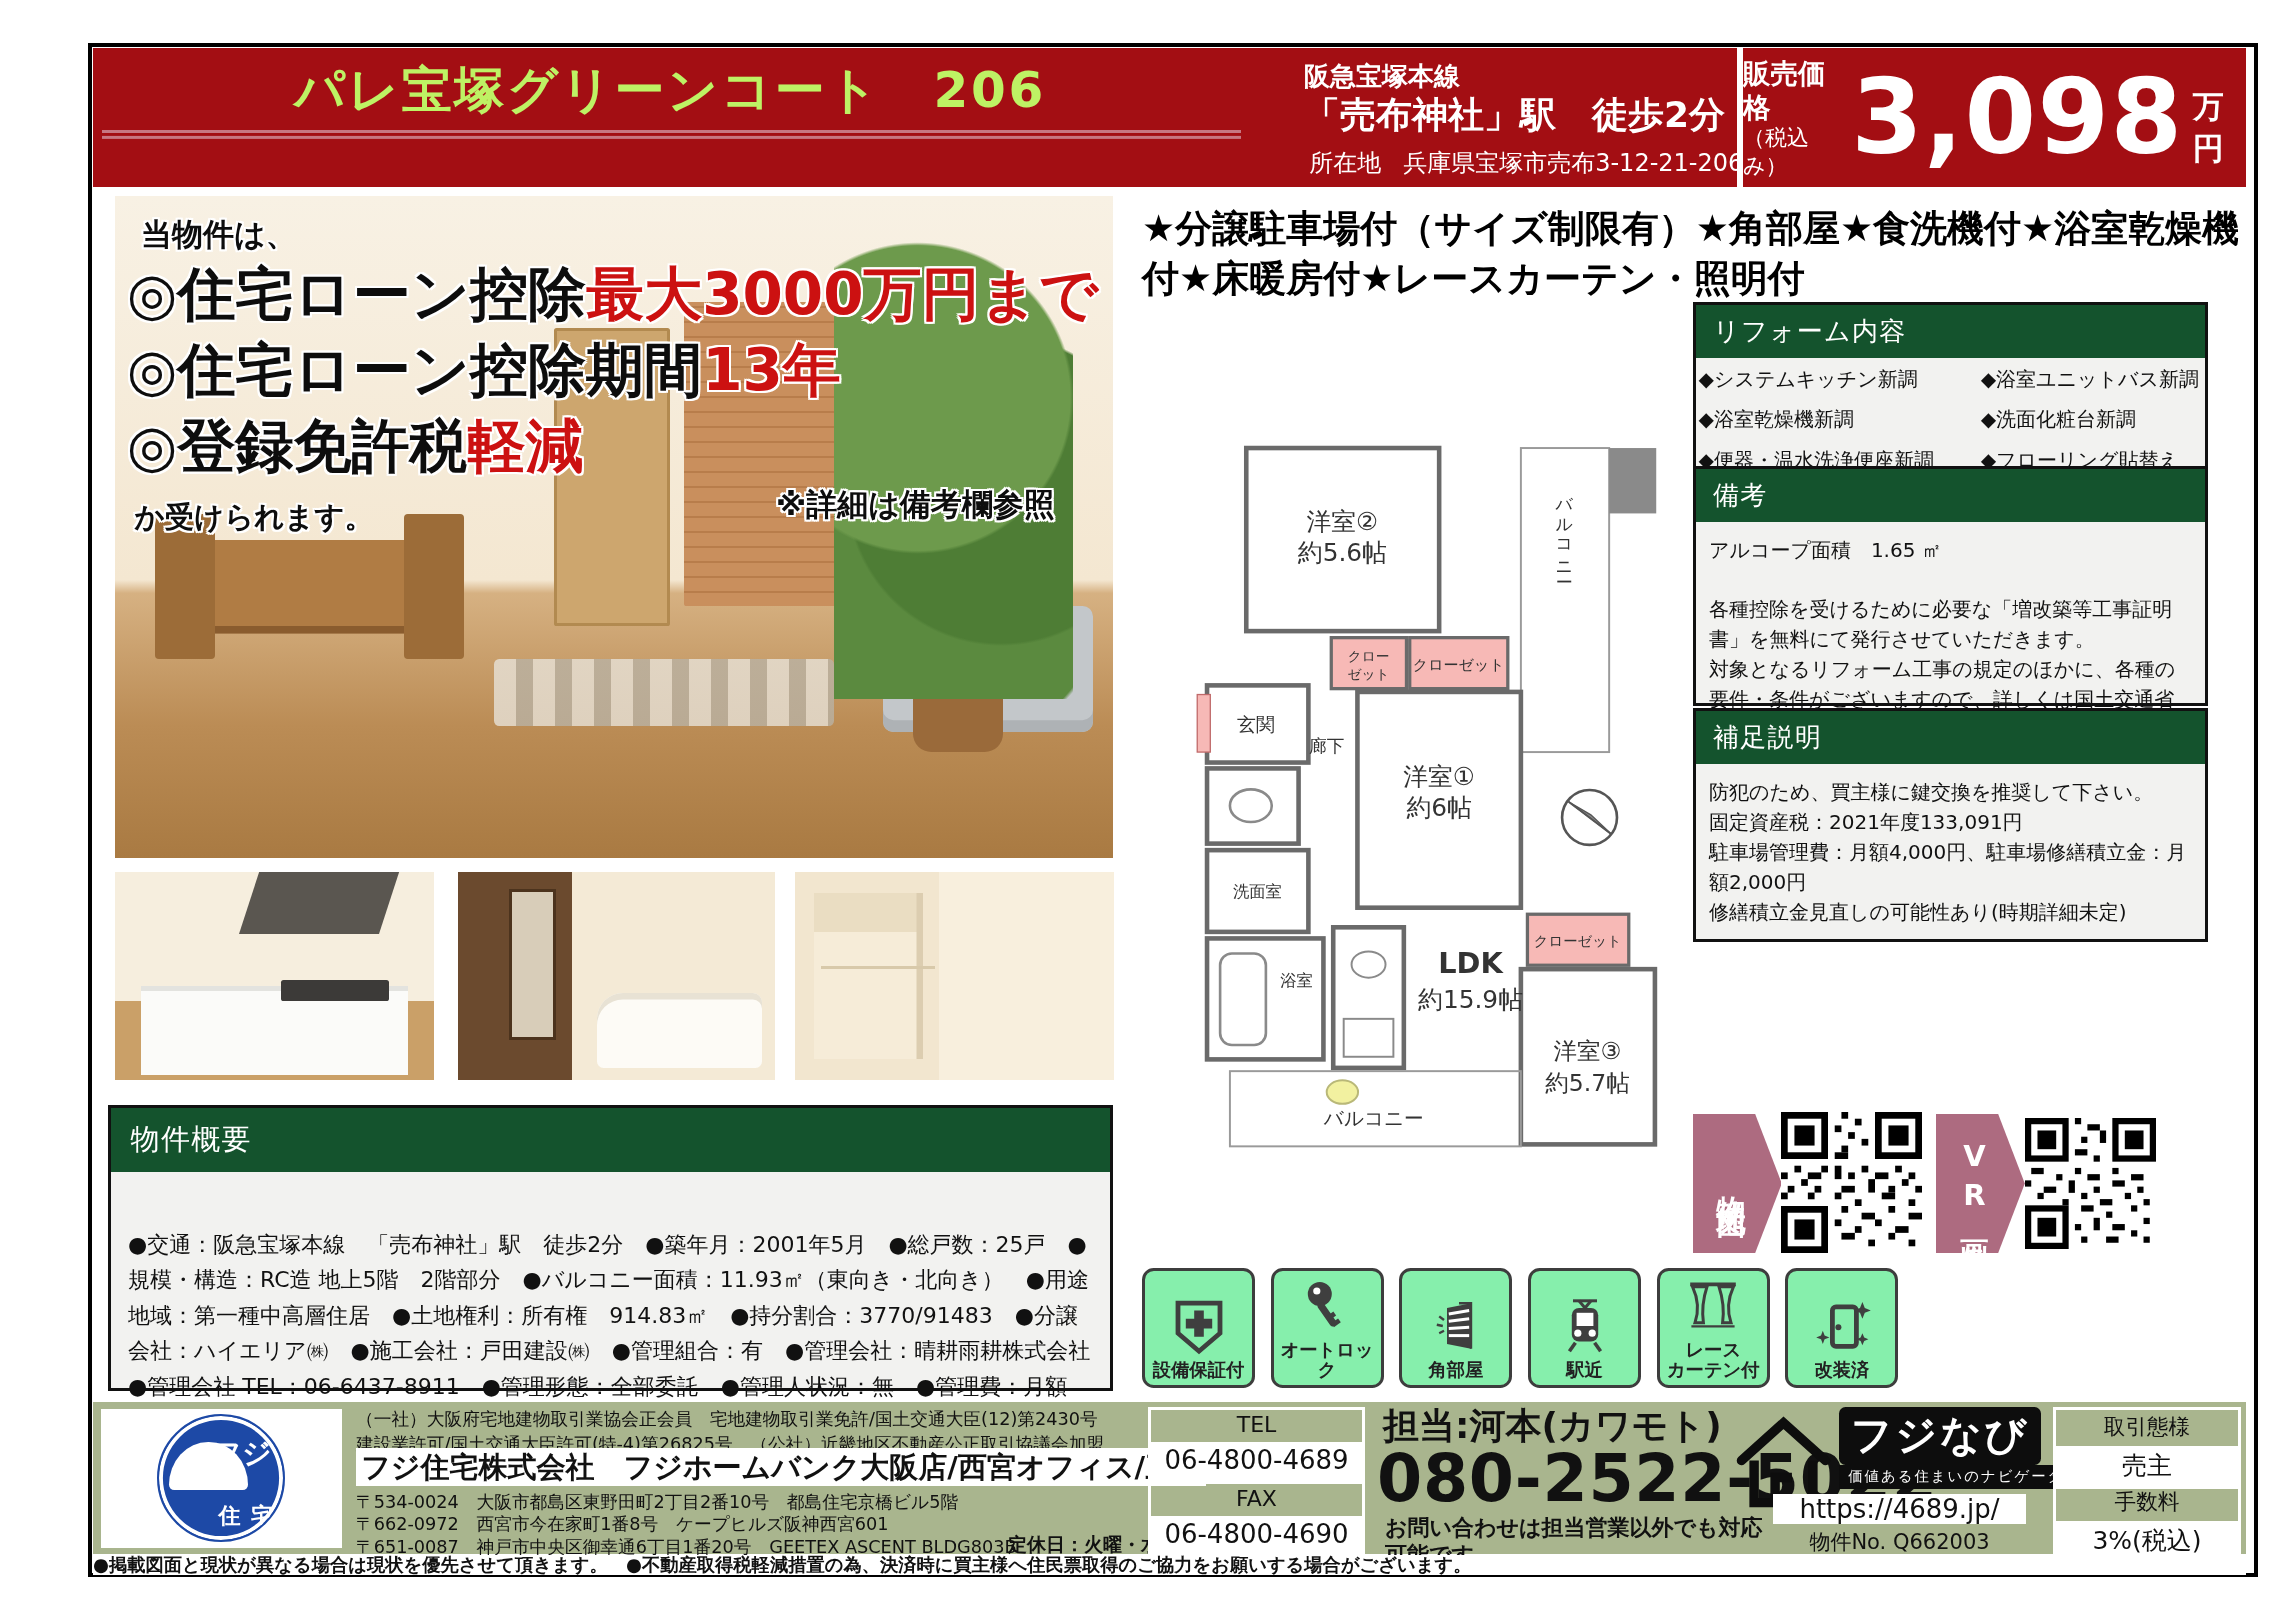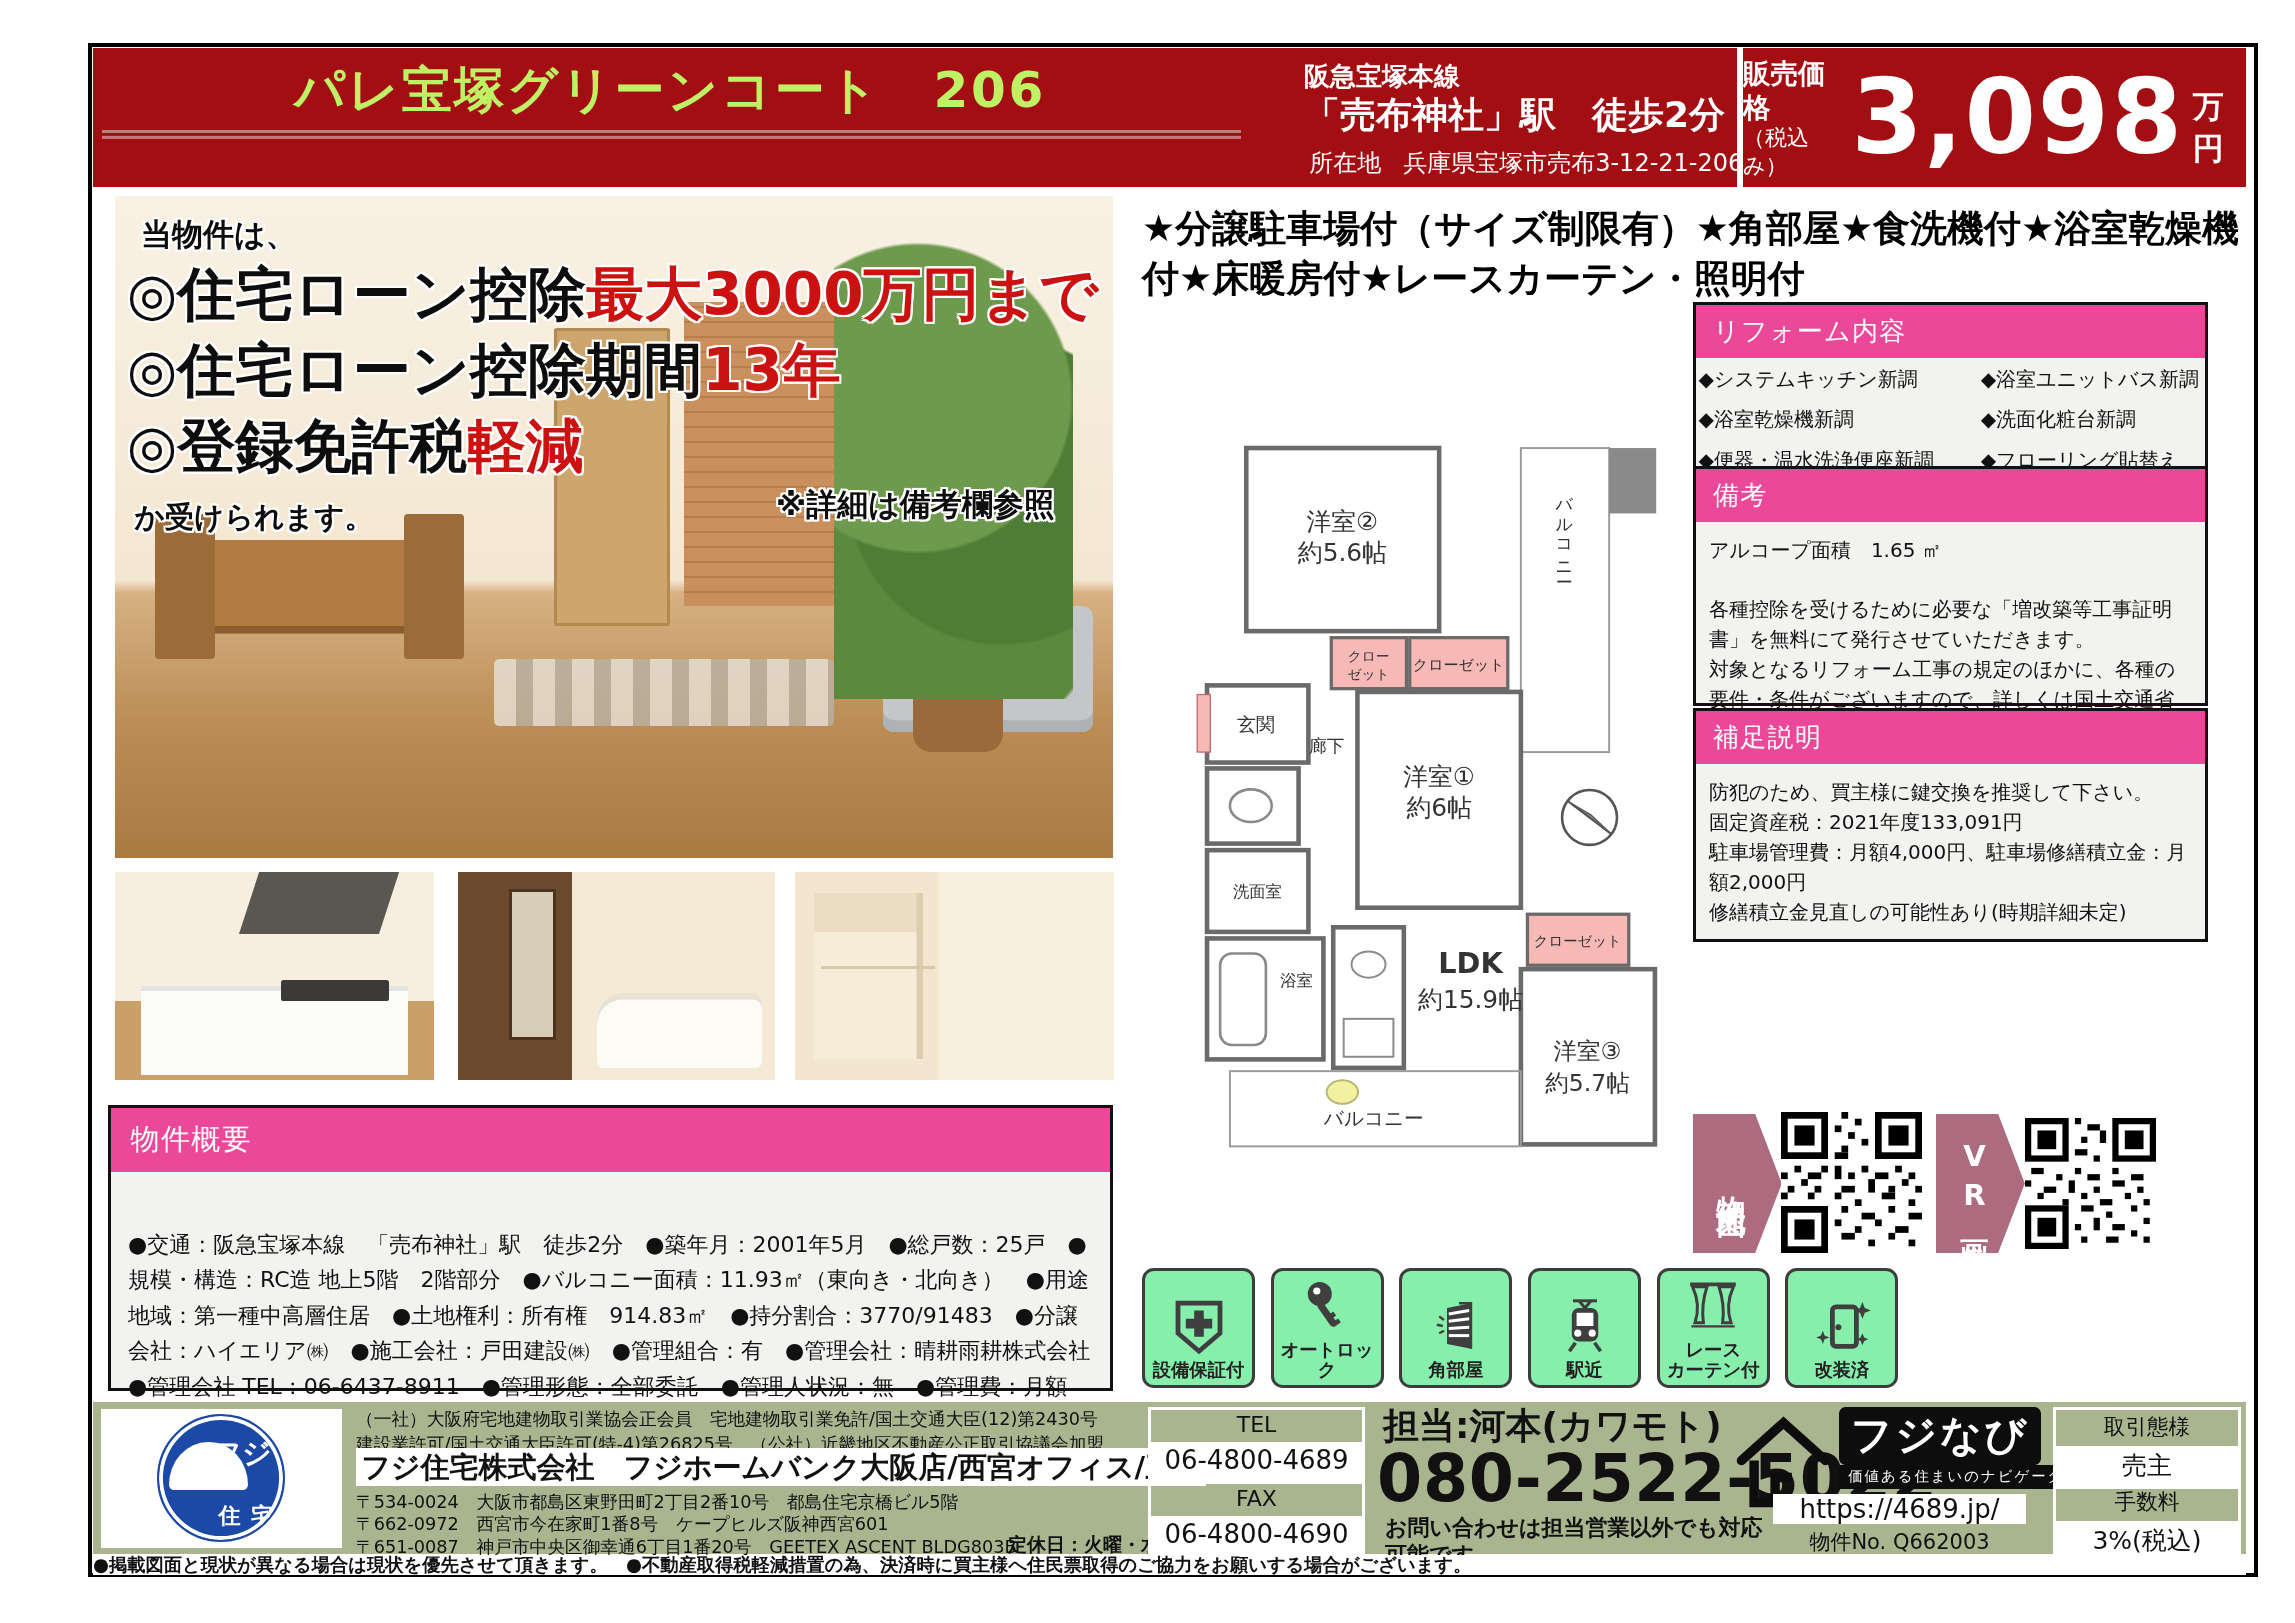--- a/index.html
+++ b/index.html
@@ -63,21 +63,21 @@
   .sp1 .stove{position:absolute;left:52%;top:52%;width:34%;height:10%;background:#3c3a38;border-radius:2.6px;}
   .sp2{left:458px;width:317px;background:linear-gradient(90deg,#6b4a2e 0 36%,#f4ead6 36% 100%);}
   .sp2 .mirror{position:absolute;left:16%;top:8%;width:13%;height:70%;background:#d8cdb9;border:3.9px solid #4c331d;}
   .sp2 .tub{position:absolute;left:44%;top:58%;width:52%;height:36%;background:#fdfbf6;border-radius:26px 9.2px 6.5px 6.5px;box-shadow:inset 0 6.5px 0 #e8e2d4;}
   .sp3{left:795px;width:319px;background:linear-gradient(90deg,#f2e6cf 0 45%,#f8efdd 45% 100%);}
   .sp3 .cab{position:absolute;left:6%;top:10%;width:34%;height:80%;background:#f6ecd8;box-shadow:inset -6.5px 0 0 #dccdb0,inset 0 39px 0 #eaddc2;}
   .sp3 .shelf{position:absolute;left:8%;top:45%;width:36%;height:3.9px;background:#d8c9aa;}
 
   
   .secbox{background:#f2f2f0;border:3.3px solid #111;}
-  .sec-hd{background:#ec4899;color:#fff;font-size:26px;padding:9.2px 0 9.2px 17px;letter-spacing:1.3px;}
+  .sec-hd{background:#14532d;color:#fff;font-size:26px;padding:9.2px 0 9.2px 17px;letter-spacing:1.3px;}
   .sec-bd{padding:13px 13px;font-size:20px;line-height:1.5;}
   .overview{left:108px;top:1105px;width:999px;height:280px;}
   .overview .sec-hd{font-size:29px;padding:11.8px 0 11.8px 19.6px;}
   .overview .sec-bd{padding:55px 17px 11.8px 17px;font-size:22px;line-height:1.62;}
   .catch{left:1142px;top:204px;width:1105px;font-size:37px;font-weight:bold;line-height:1.35;color:#000;}
   .box-reform{left:1693px;top:302px;width:509px;}
   .reform-grid{display:grid;grid-template-columns:56% 44%;row-gap:10.5px;padding:5.2px 2.6px;}
   .box-bikou{left:1693px;top:466px;width:509px;height:234px;}
   .box-hosoku{left:1693px;top:708px;width:509px;height:228px;}
   .box-kagu{left:1693px;top:957px;width:509px;}

